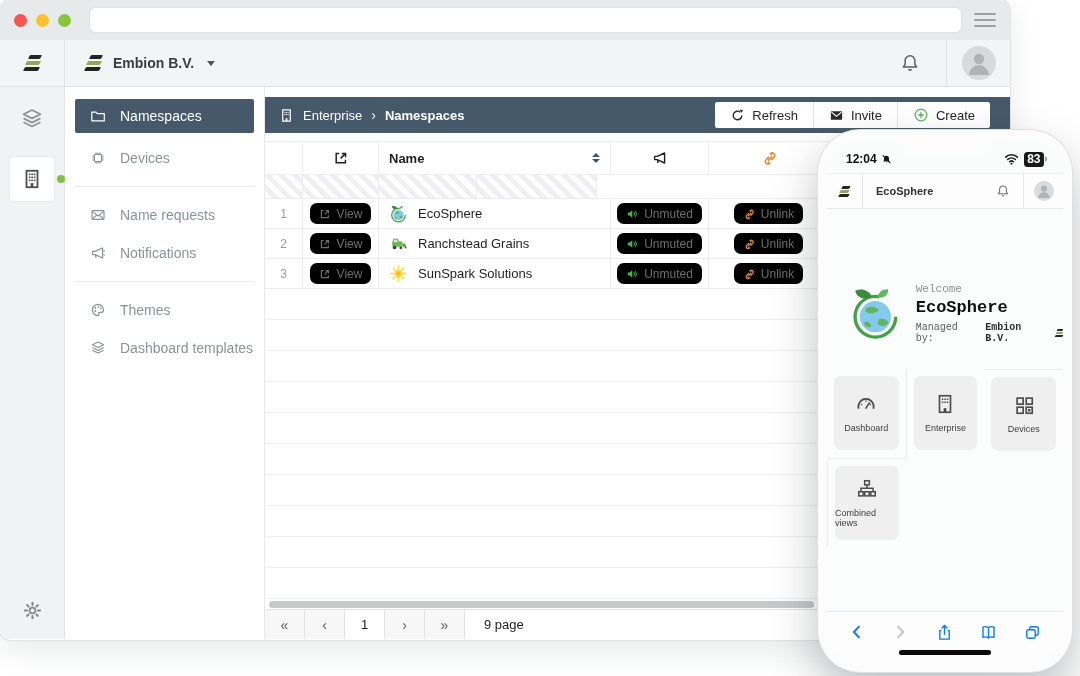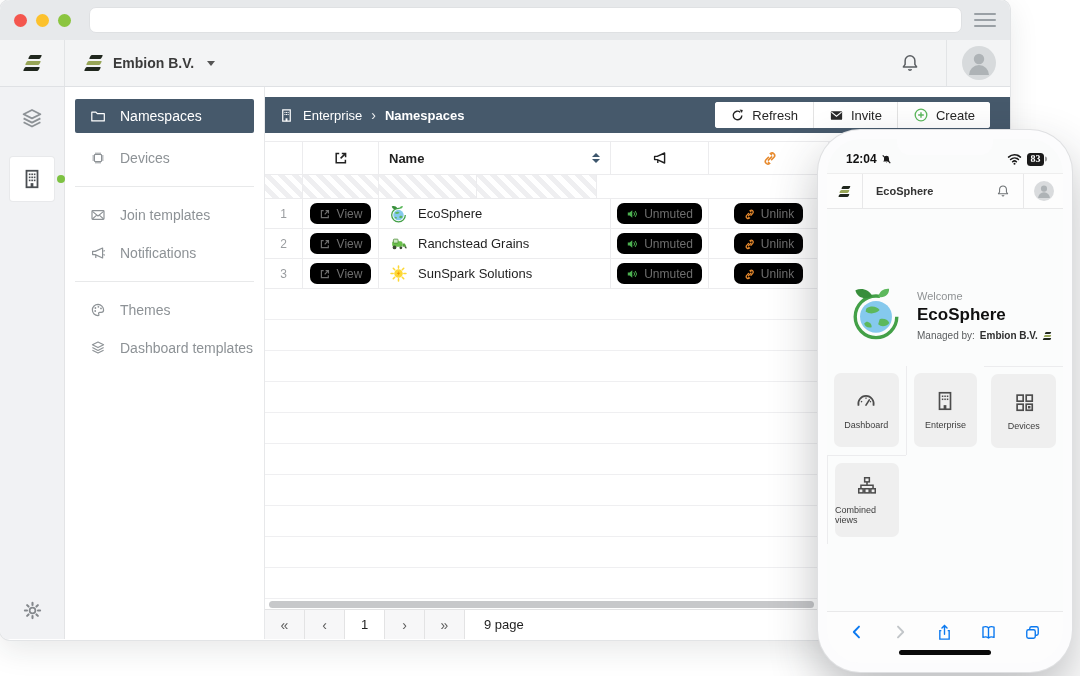--- a/index.html
+++ b/index.html
@@ -100,35 +100,35 @@
 
   
   .phone { position:absolute; left:818px; top:130px; width:254px; height:542px; background:#fcfcfd;
            border-radius:42px; box-shadow:0 0 0 1px #dfe0e2, 0 22px 48px rgba(35,40,45,.30); z-index:10; }
   .screen { position:absolute; inset:9px; border-radius:34px; background:#fafbfb; overflow:hidden; display:flex; flex-direction:column; }
   .notch { position:absolute; top:0; left:50%; transform:translateX(-50%); width:96px; height:16px;
            background:#fcfcfd; border-radius:0 0 13px 13px; z-index:5; }
   .statusbar { height:34px; flex:none; display:flex; align-items:center; justify-content:space-between; padding:6px 19px 0; }
   .sb-left { display:flex; align-items:center; gap:4px; font-size:12px; font-weight:700; color:#111; }
   .sb-right { display:flex; align-items:center; gap:5px; }
-  .battery { background:#1a1a1a; color:#fff; font-size:10px; font-weight:700; border-radius:3.5px;
-             padding:1.5px 3.5px; position:relative; line-height:1;font-family:Liberation Serif, serif; }
+  .battery { background:#1a1a1a; color:#fff; font-size:12px; font-weight:700; border-radius:3.5px;
+             padding:1.5px 3.5px; position:relative; line-height:1; }
   .battery::after { content:""; position:absolute; right:-3px; top:50%; transform:translateY(-50%);
                     width:2px; height:5px; background:#9a9a9a; border-radius:0 2px 2px 0; }
   .mbar { height:36px; flex:none; background:#fdfdfd; border-top:1px solid #eeeeee; border-bottom:1px solid #e8e8e9;
           display:flex; align-items:center; }
   .mlogo-cell { width:36px; height:100%; display:flex; align-items:center; justify-content:center; border-right:1px solid #e8e8e9; }
   .mtitle { font-size:11px; font-weight:700; color:#333; margin-left:13px; }
   .mbar-right { margin-left:auto; display:flex; align-items:center; height:100%; }
   .mbell { padding:0 13px; display:flex; align-items:center; }
   .mavatar-cell { width:40px; height:100%; border-left:1px solid #e8e8e9; display:flex; align-items:center; justify-content:center; }
   .mavatar { width:20px; height:20px; border-radius:50%; background:#d9dbdd; overflow:hidden; display:flex; align-items:center; justify-content:center; }
 
   .mcontent { flex:1; position:relative; background:#fbfcfc; }
-  .welcome { margin:74px 0 0 20px; display:flex; align-items:flex-end; gap:12px; }
+  .welcome { margin:74px 0 0 20px; display:flex; align-items:flex-start; gap:12px;font-family:Liberation Mono, monospace; }
   .w-greet { font-size:11px; color:#8f9294; }
   .w-name { font-size:17px; font-weight:800; color:#101010; margin:3px 0 5px; }
   .w-managed { font-size:10px; color:#5a5d5f; display:flex; align-items:center; gap:5px; }
   .w-managed b { color:#2e2e2e; }
   .mcards { margin-top:25px; display:grid; grid-template-columns:1fr 1fr 1fr; }
   .mcell { padding:7px; display:flex; }
   .mcell.bl { border-left:1px solid #ececee; } .mcell.bt { border-top:1px solid #ececee; }
   .mcard { flex:1; height:74px; background:#efefef; border-radius:7px; display:flex; flex-direction:column;
            align-items:center; justify-content:center; gap:8px; cursor:pointer; }
   .mcard span { font-size:9px; color:#3d3d3d; }
@@ -242,21 +242,21 @@
             </g>
         </svg>
         <span>Devices</span>
       </div>
       <div class="side-div"></div>
       <div class="side-item">
         <svg width="16" height="16" viewBox="0 0 16 16">
           <rect x="2" y="3.6" width="12" height="8.8" rx="0.8" fill="none" stroke="#8d9296" stroke-width="1.2"></rect>
           <path d="M2.4 4.4 8 9l5.6-4.6M2.4 12l4-3.6M13.6 12l-4-3.6" fill="none" stroke="#8d9296" stroke-width="1.1"></path>
         </svg>
-        <span>Join templates</span>
+        <span>Name requests</span>
       </div>
       <div class="side-item">
         <svg width="16" height="16" viewBox="0 0 16 16">
           <path d="M2.6 6.4h2.6L12.6 3v10L5.2 9.6H2.6z" fill="none" stroke="#8d9296" stroke-width="1.2" stroke-linejoin="round"></path>
           <path d="M5.8 10v3M13.4 6.2l1.4-.8M13.4 9.4l1.4.8" stroke="#8d9296" stroke-width="1.2" fill="none"></path>
         </svg>
         <span>Notifications</span>
       </div>
       <div class="side-div"></div>
       <div class="side-item">

